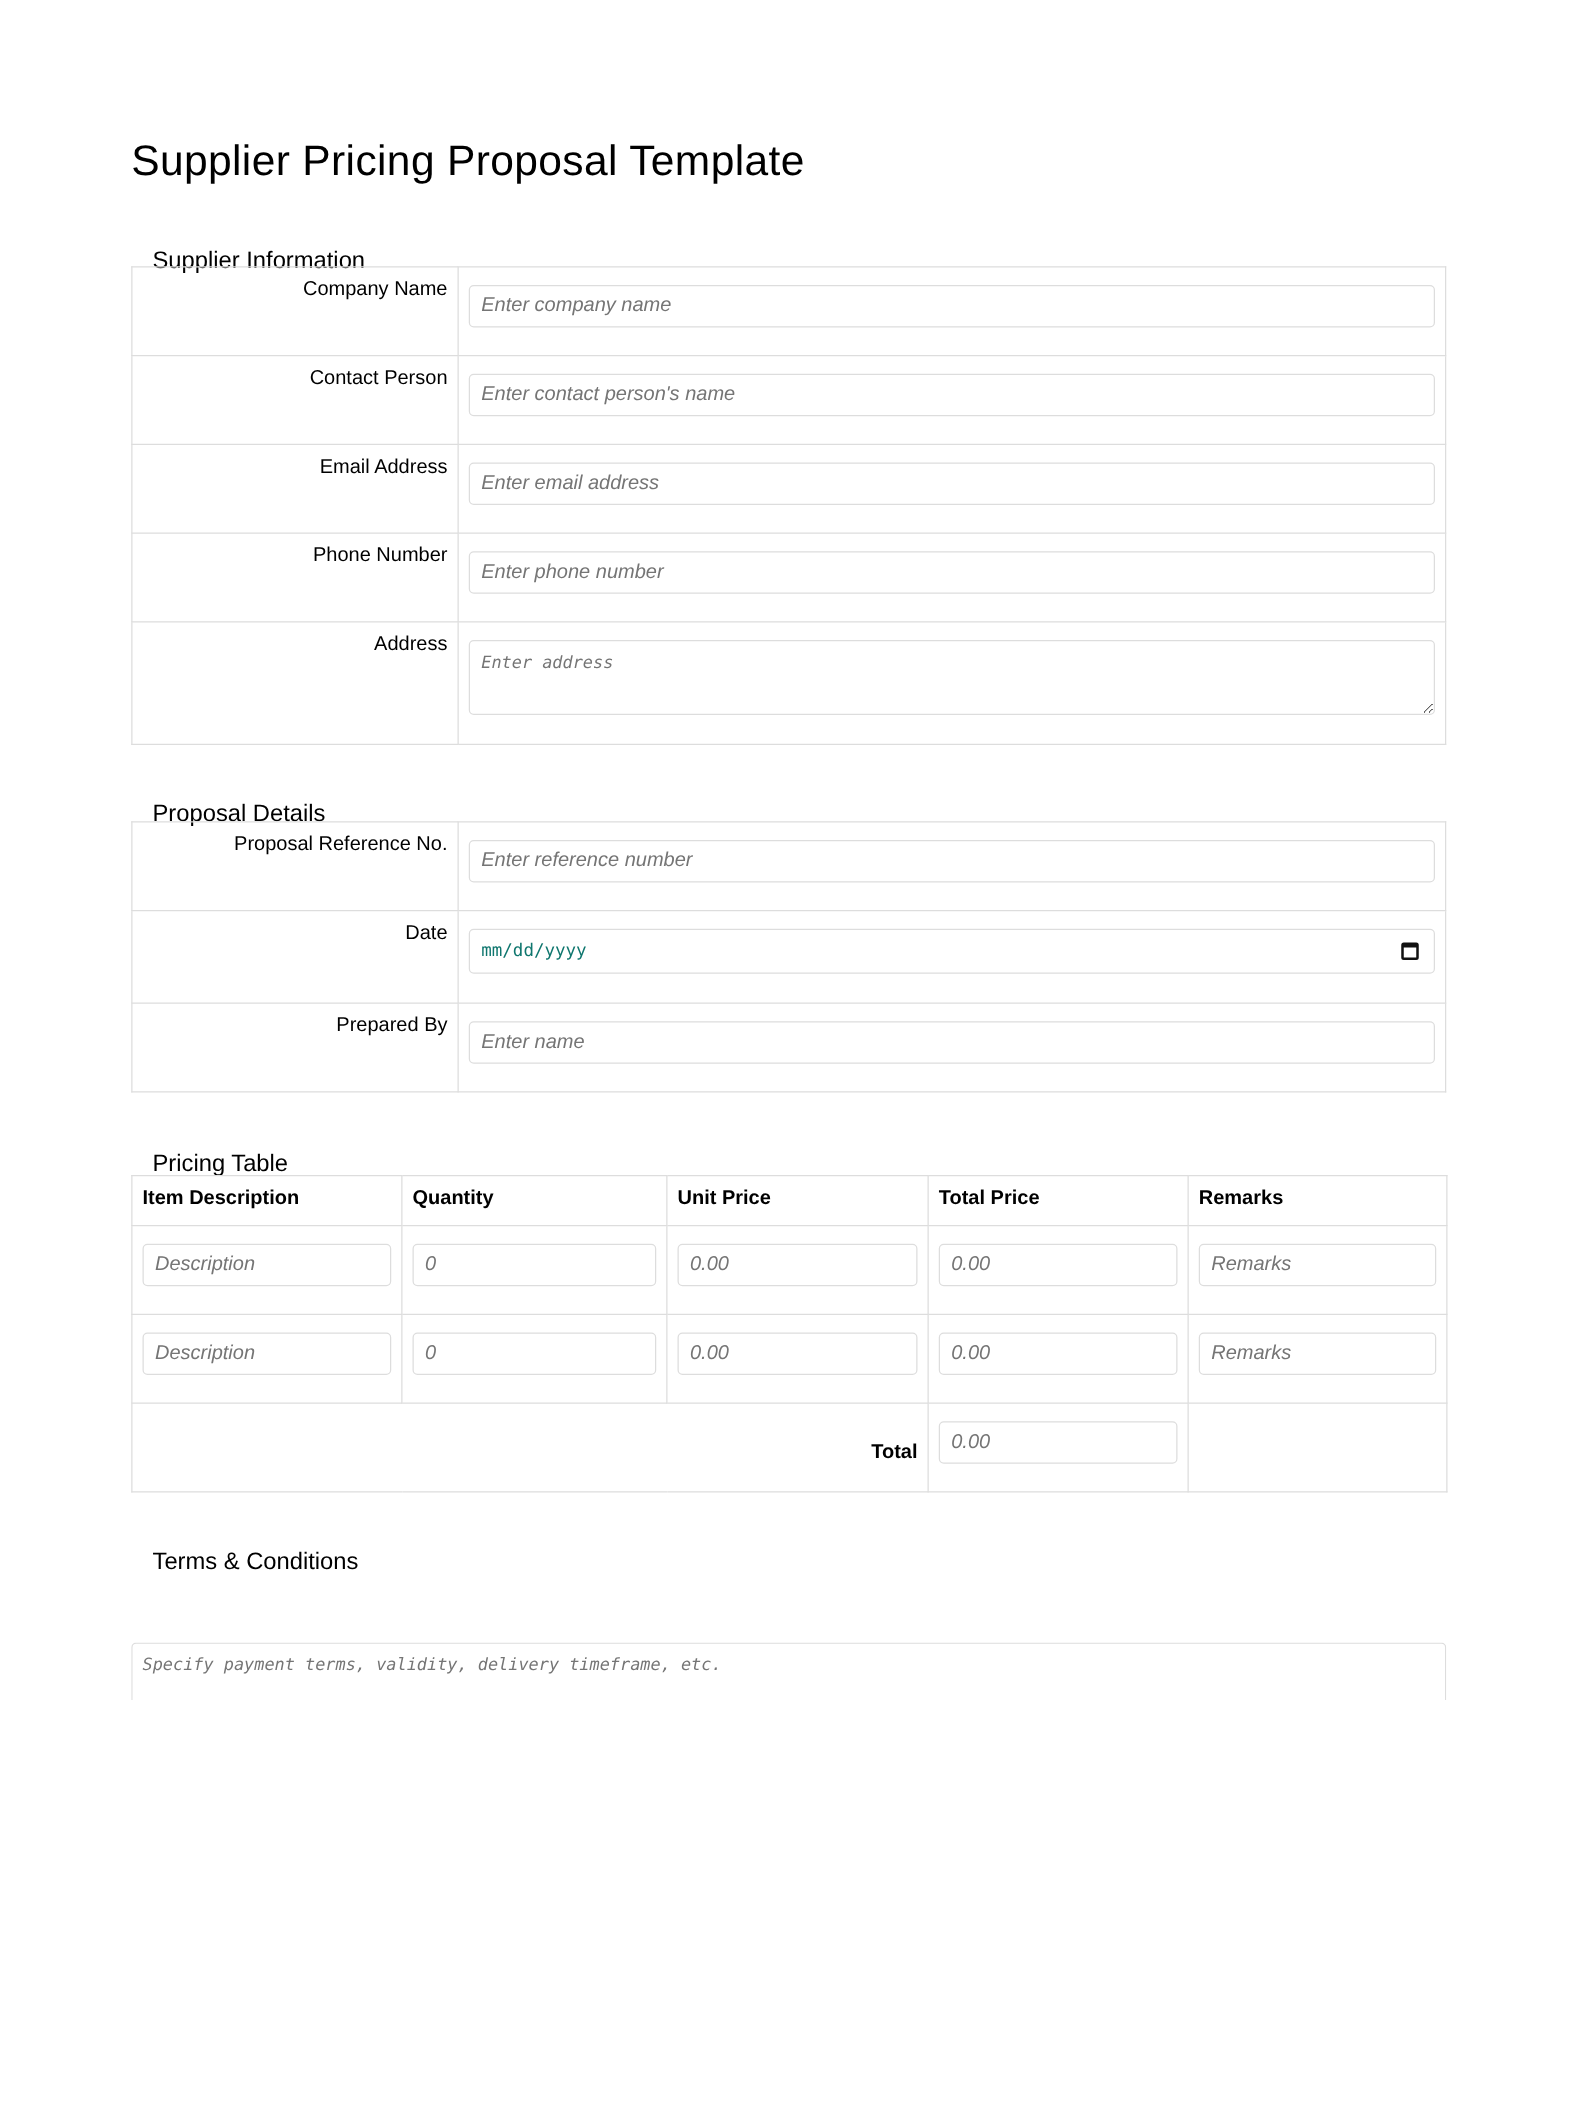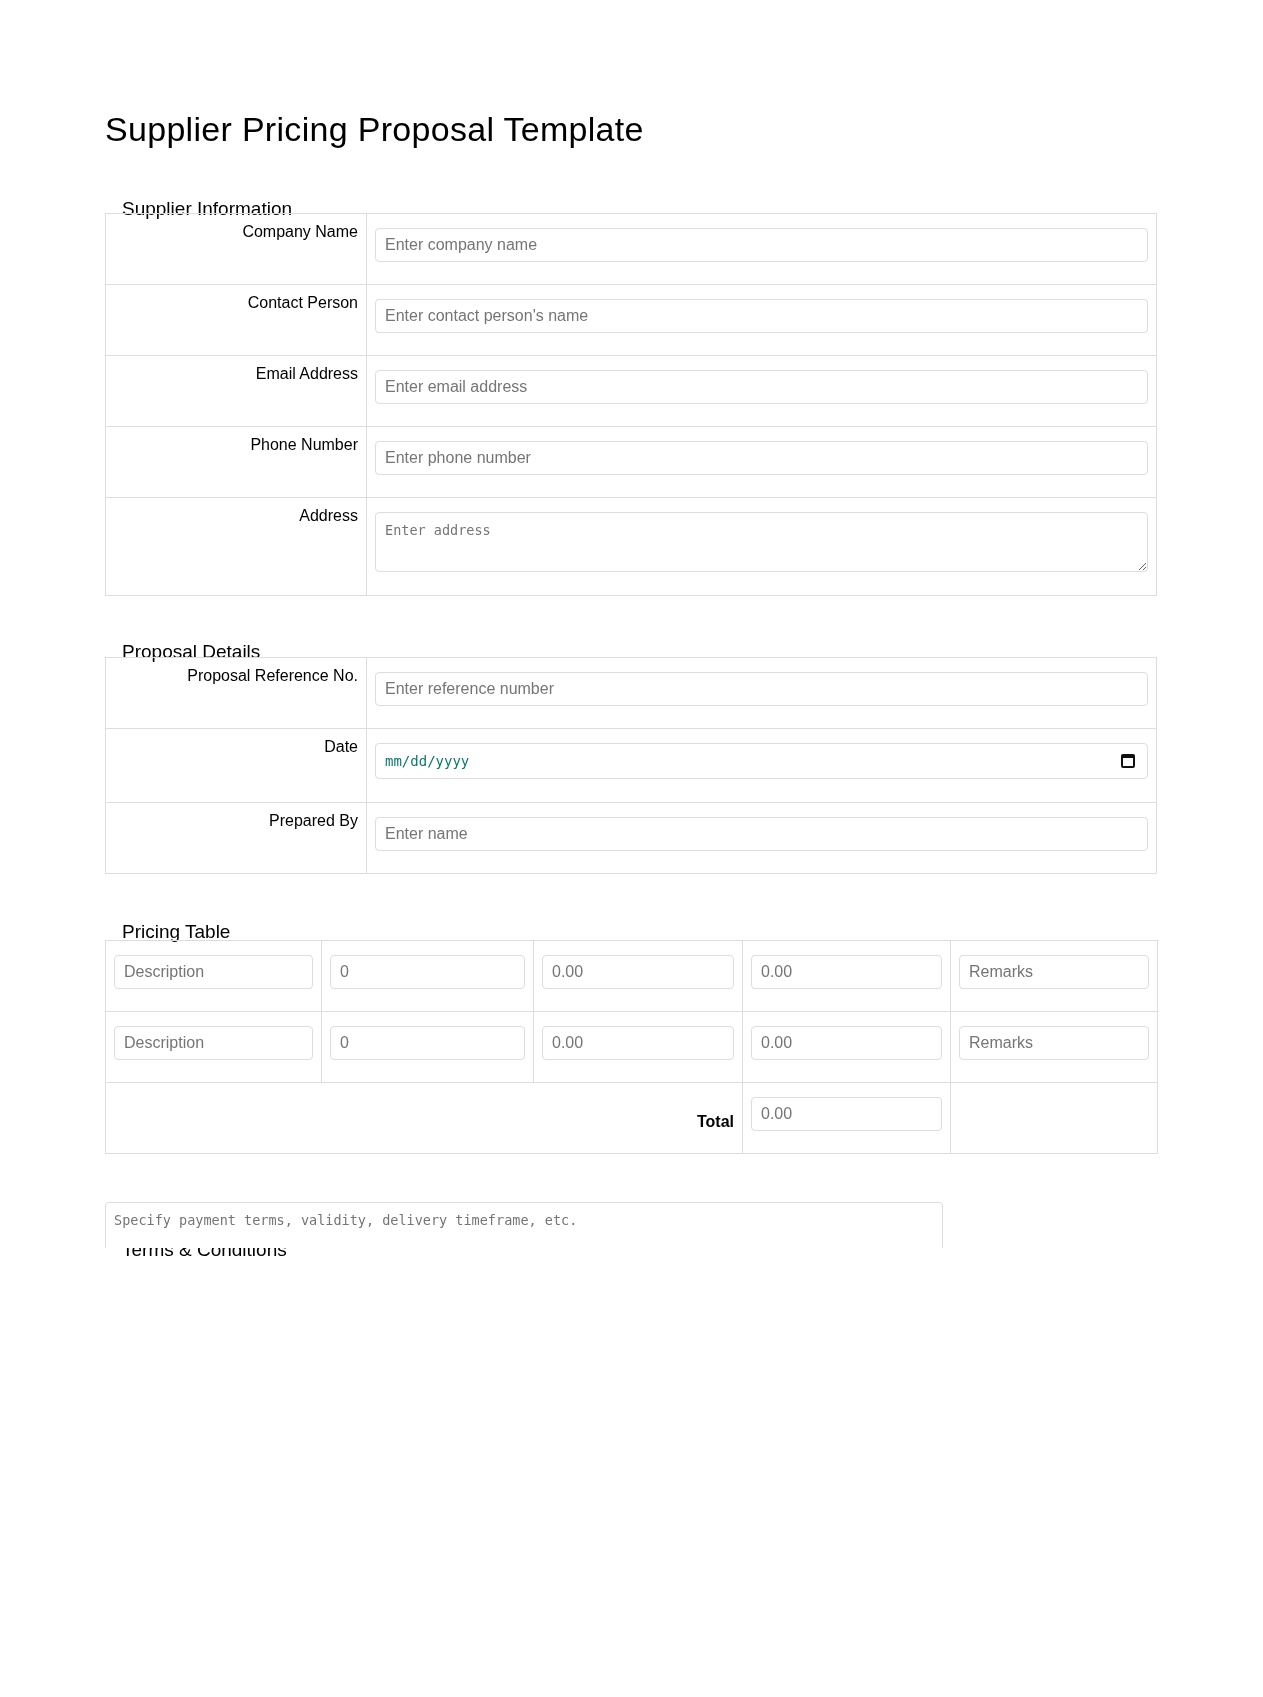--- a/index.html
+++ b/index.html
@@ -56,20 +56,21 @@
     width: 100%;
     border: 1px solid #dddddd;
     border-radius: 4px;
     background: #fff;
     padding: 6px 9px;
     height: 34px;
     font-family: "Liberation Sans", sans-serif;
     font-size: 16px;
     color: #6d28d9;
     outline: none;
+    font-style: italic;
   }
   input::placeholder { color: #757575; }
   textarea {
     font-family: "DejaVu Sans Mono", monospace;
     font-size: 13.5px;
     height: 60px;
     padding: 9px 9px;
     resize: vertical;
   }
   textarea::placeholder { color: #757575; }
@@ -106,22 +107,22 @@
   .pricing tr.total-row { height: 71px; }
   .pricing td.total-label {
     text-align: right;
     font-weight: bold;
     vertical-align: middle;
     padding-top: 16px;
   }
   .terms-clip {
     position: absolute;
     left: 0;
-    top: 1202px;
-    width: 838px;
+    top: 1314px;
+    width: 1052px;
     height: 46px;
     overflow: hidden;
   }
   .terms-clip textarea {
     height: 100px;
     border-radius: 4px;
     padding: 9px 8px;
     font-size: 13.5px;
   }
 </style>
@@ -184,20 +185,27 @@
   <h3 class="section-title" style="top:904px;">Pricing Table</h3>
   <table class="pricing" style="top:940px;">
     <colgroup>
       <col style="width:216px">
         <col style="width:212px">
         <col style="width:209px">
         <col style="width:208px">
         <col style="width:207px">
     </colgroup>
     <tbody>
+        <tr>
+      <th>Item Description</th>
+      <th>Quantity</th>
+      <th>Unit Price</th>
+      <th>Total Price</th>
+      <th>Remarks</th>
+    </tr>
     <tr class="item">
       <td><input type="text" placeholder="Description" style=""></td>
       <td><input type="number" placeholder="0" style=""></td>
       <td><input type="number" placeholder="0.00" style=""></td>
       <td><input type="number" placeholder="0.00" style=""></td>
       <td><input type="text" placeholder="Remarks" style=""></td>
     </tr>
     <tr class="item">
       <td><input type="text" placeholder="Description" style=""></td>
       <td><input type="number" placeholder="0" style=""></td>

